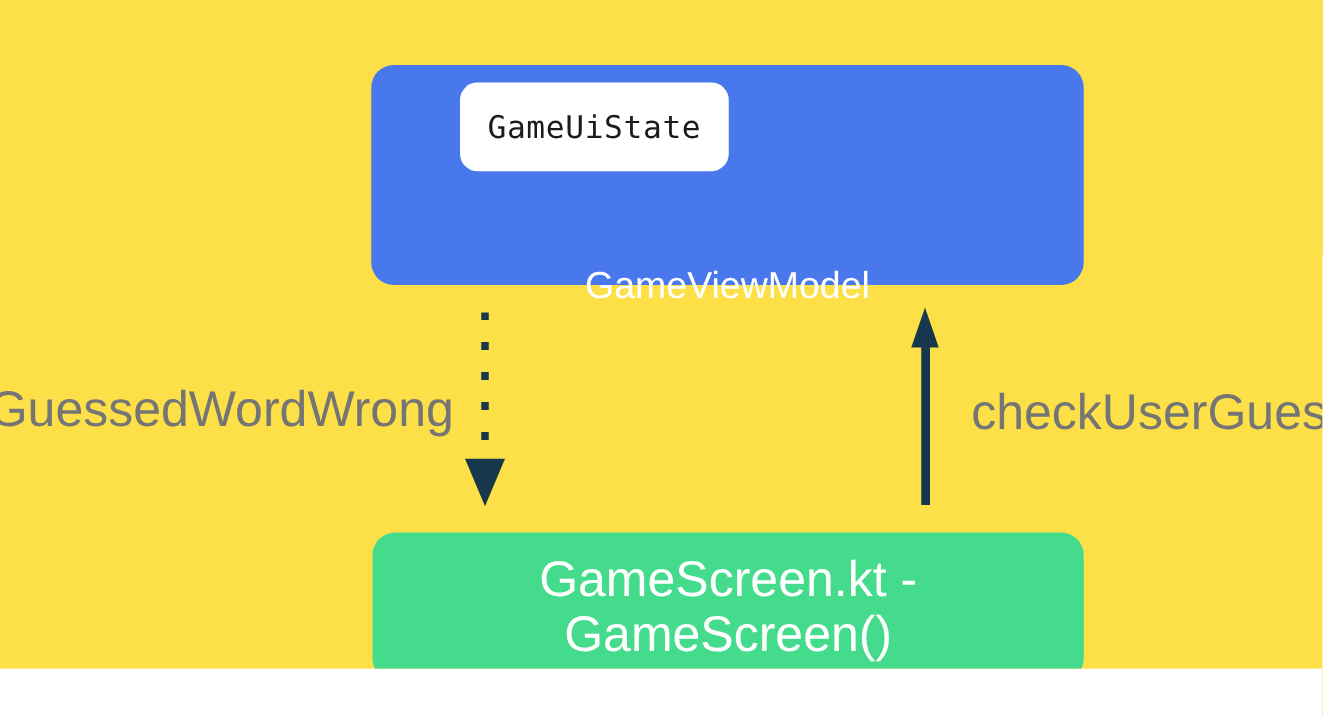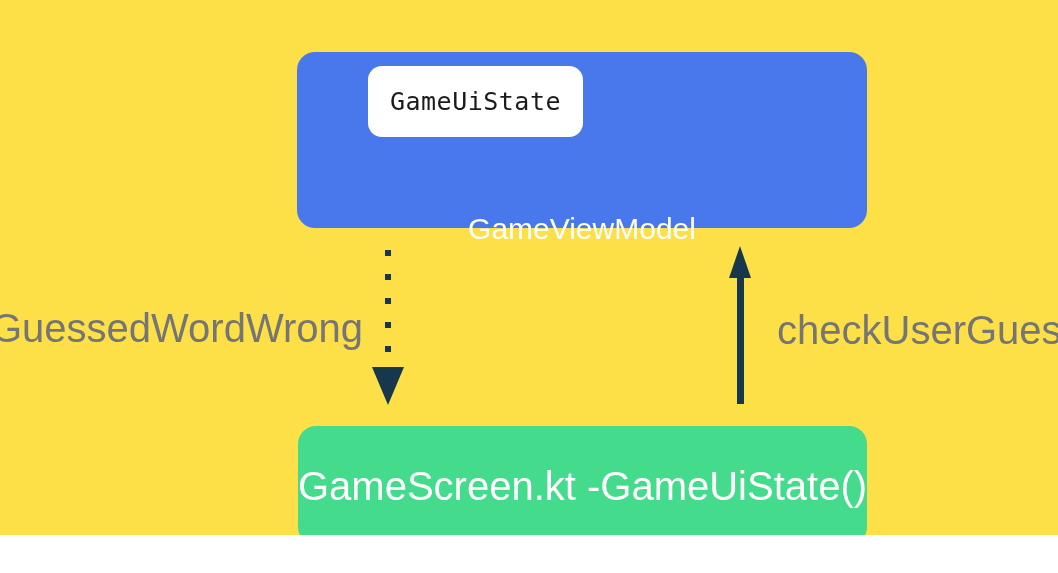--- a/index.html
+++ b/index.html
@@ -58,20 +58,21 @@
   }
   .screen-box {
     position: absolute;
     left: 298px;
     top: 426px;
     width: 569px;
     height: 119px;
     background: #44DB8C;
     border-radius: 18px;
     display: flex;
+    flex-direction: column;
     align-items: center;
     justify-content: center;
   }
   .screen-box .screen-line {
     font-size: 40px;
     line-height: 44px;
     color: #ffffff;
     text-align: center;
     white-space: nowrap;
   }
@@ -151,16 +152,16 @@
   <div class="dotted-line"></div>
   <div class="down-arrowhead"></div>
   <div class="edge-label left">isGuessedWordWrong</div>
 
   <div class="up-arrow-shaft"></div>
   <div class="up-arrowhead"></div>
   <div class="edge-label right">checkUserGuess()</div>
 
   <div class="screen-box">
     <div class="screen-line">GameScreen.kt -</div>
-    <div class="screen-line">GameUiState()</div>
+    <div class="screen-line">GameScreen()</div>
   </div>
 
 </div>
 
 </body></html>

